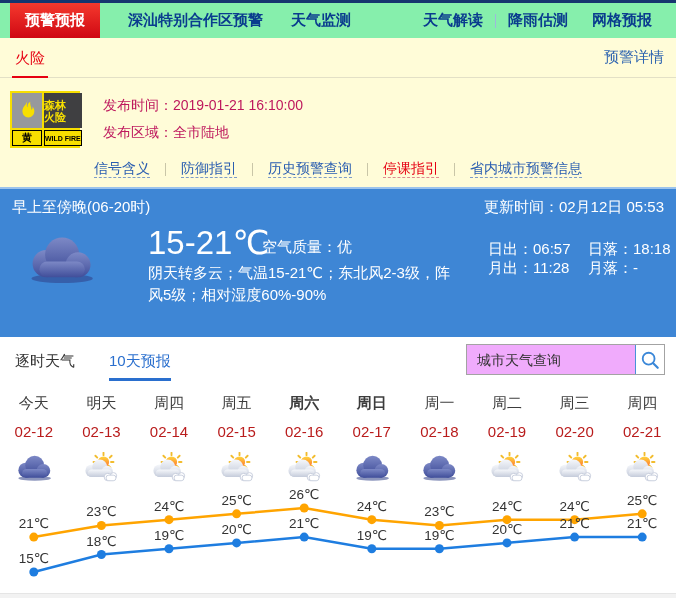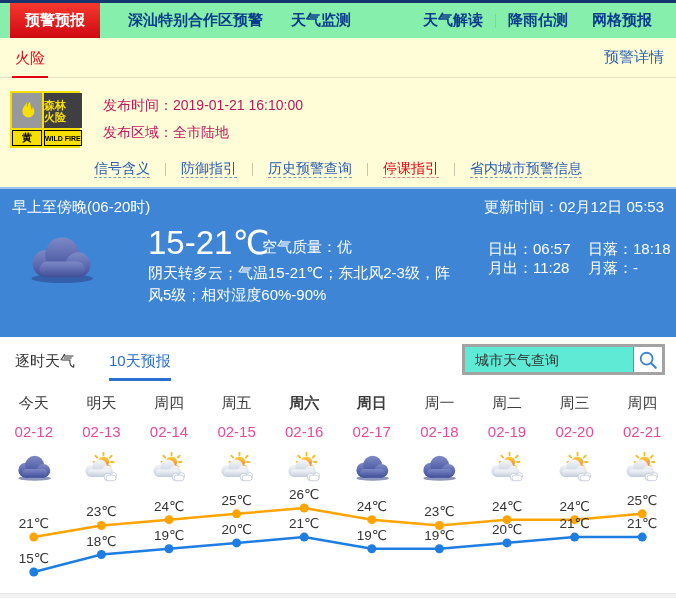--- a/index.html
+++ b/index.html
@@ -49,31 +49,31 @@
   .cur-aqi { position:absolute; left:262px; top:49px; font-size:15px; }
   .cur-desc { position:absolute; left:148px; top:73px; width:314px; font-size:15px; line-height:22px; }
   .sunmoon { position:absolute; left:488px; top:51px; display:grid; grid-template-columns:100px auto;
     font-size:15px; white-space:nowrap; }
 
   
   .fc-sec { height:256px; position:relative; }
   .fc-tabs { display:flex; align-items:flex-end; padding:0 15px; height:44px; }
   .fc-tab { font-size:15px; color:#333; padding-bottom:10px; margin-right:34px; cursor:pointer; }
   .fc-tab.active { color:#2a6fce; border-bottom:3px solid #2a6fce; padding-bottom:7px; }
-  .search { position:absolute; right:11px; top:7px; display:flex; height:31px; border:3px solid #a3a3a3; background:#5eead4; }
+  .search { position:absolute; right:11px; top:7px; display:flex; height:31px; border:1px solid #a3a3a3; background:#f0abfc; }
   .search input { width:168px; border:none; outline:none; padding:0 10px; font-size:14px; color:#333;
     font-family:inherit; background:transparent; }
   .search input::placeholder { color:#333; opacity:1; }
   .search button { width:29px; border:none; border-left:1px solid #4a90d9; background:#fff; cursor:pointer;
     display:flex; align-items:center; justify-content:center; padding:0; }
   .fc-grid { display:grid; grid-template-columns:repeat(10,1fr); width:676px; margin-top:8px; text-align:center; }
   .day-col { cursor:pointer; }
   .day-name { font-size:15px; color:#3c3c3c; height:28px; line-height:28px; }
   .day-name.bold { font-weight:bold; }
-  .day-date { font-size:15px; color:#ec4899; height:30px; line-height:30px; }
+  .day-date { font-size:15px; color:#b91c1c; height:30px; line-height:30px; }
   .day-icon { height:40px; display:flex; align-items:center; justify-content:center; }
   .chart-wrap { position:absolute; left:0; top:149px; }
 
   .bottom-bar { height:5px; background:#f2f2f2; border-top:1px solid #e5e5e5; }
 </style>
 </head>
 <body>
 
 <svg width="0" height="0" style="position:absolute" aria-hidden="true">
   <defs>

